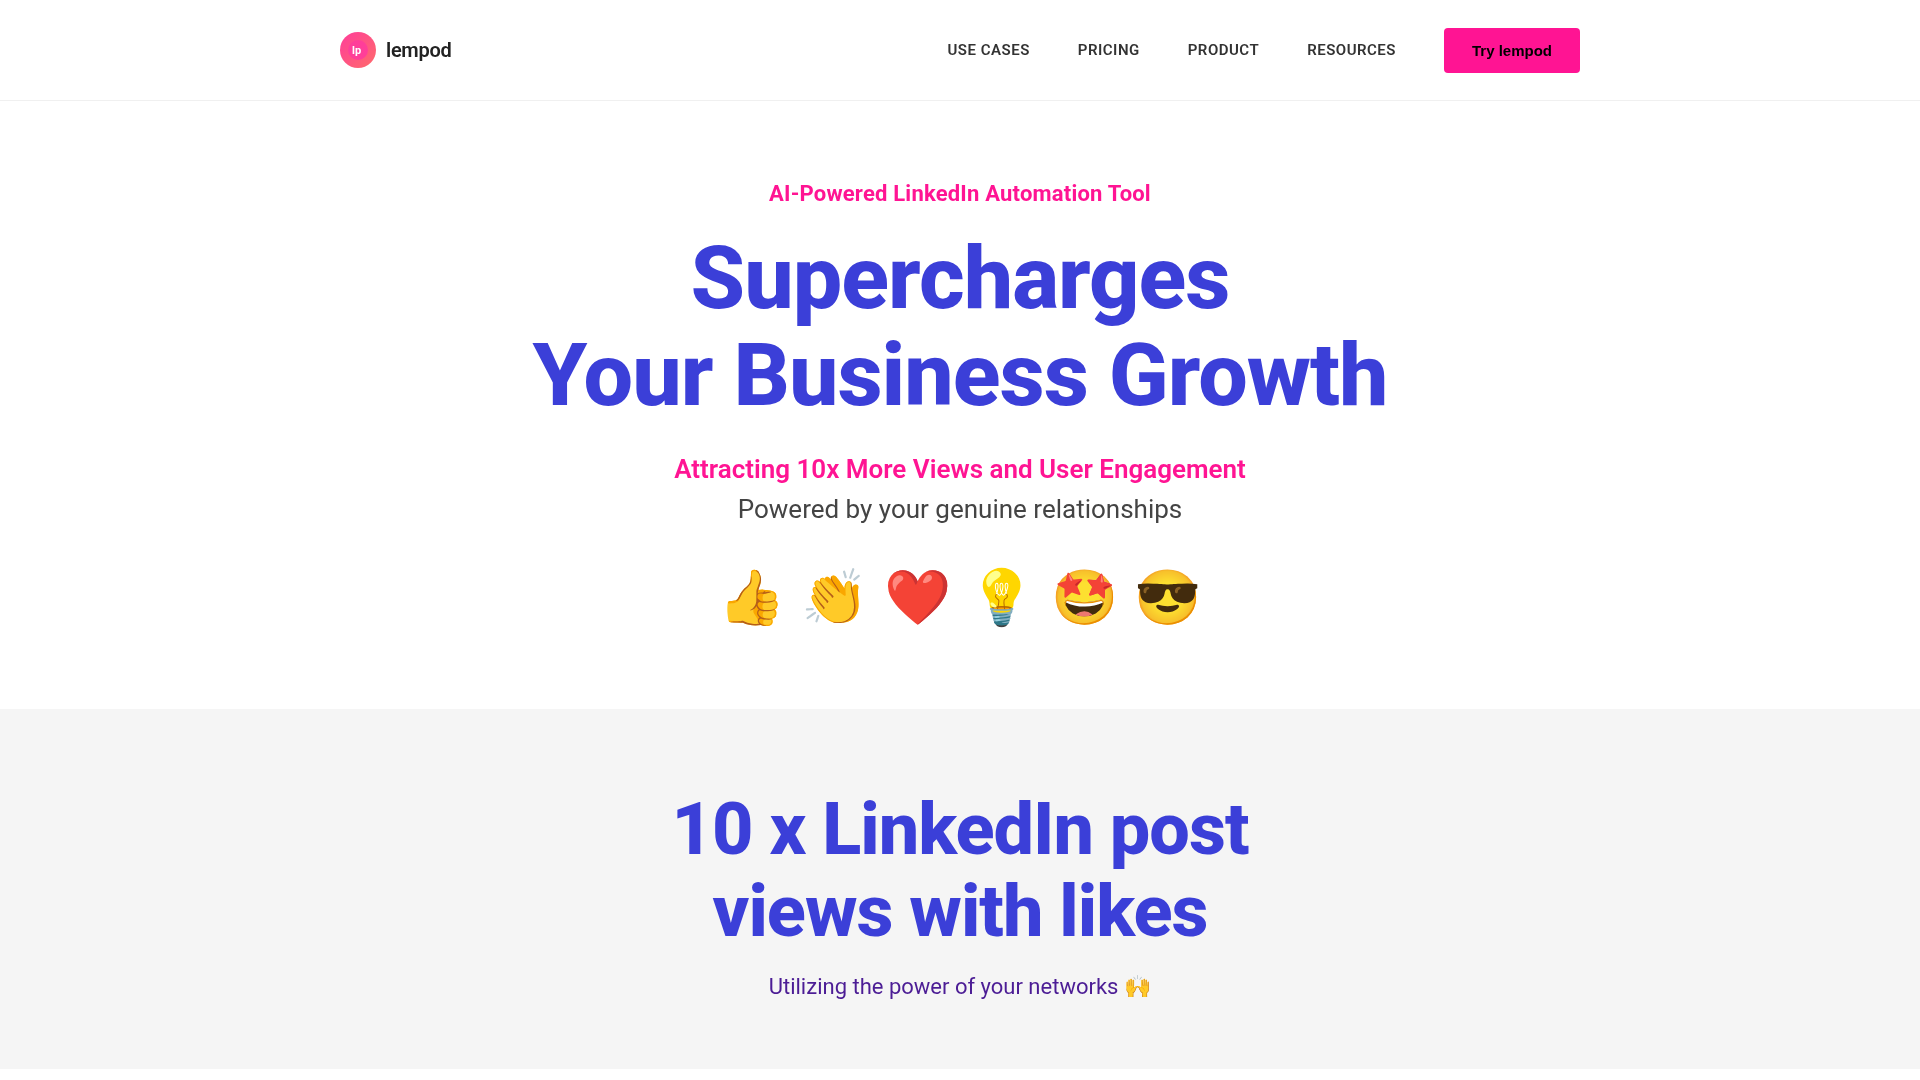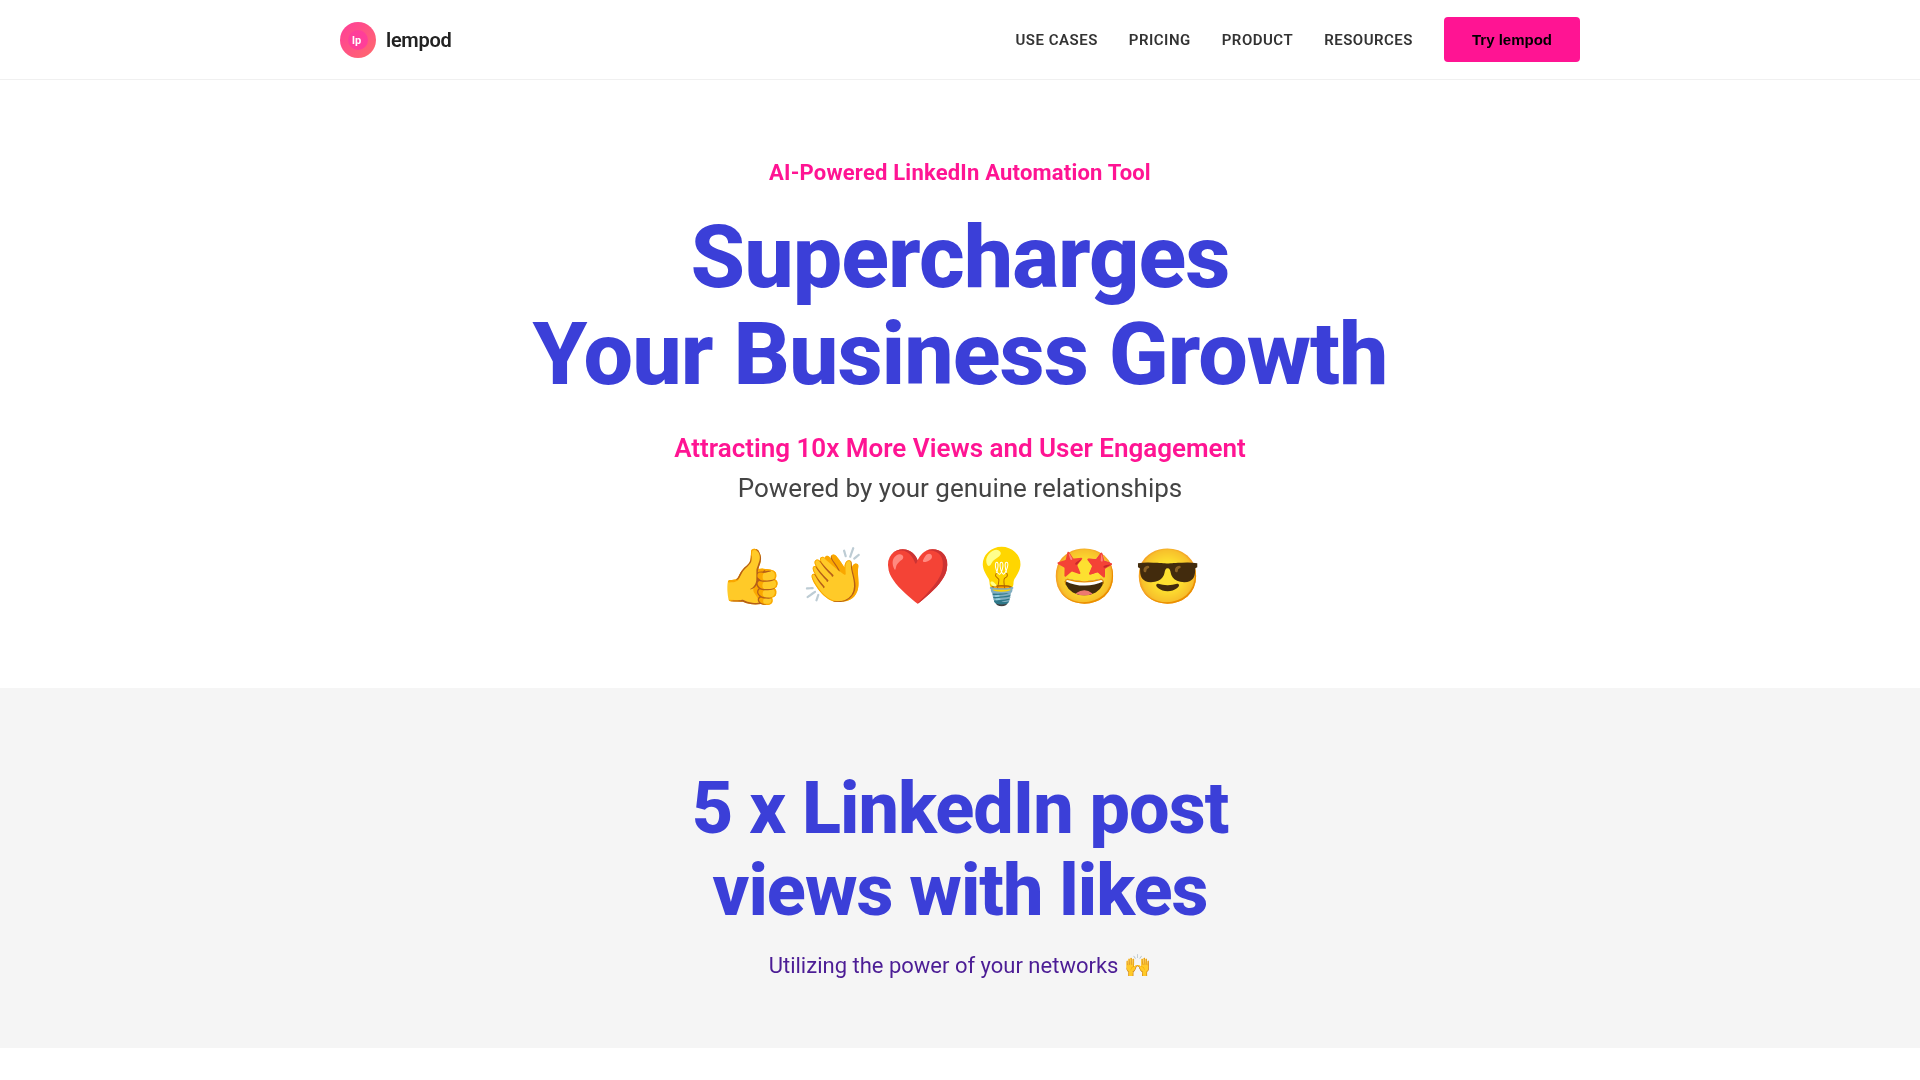--- a/index.html
+++ b/index.html
@@ -15,21 +15,21 @@
       min-height: 1080px;
       overflow-x: hidden;
     }
 
     
     header {
       display: flex;
       align-items: center;
       justify-content: space-between;
       padding: 0 340px;
-      height: 80px;
+      height: 101px;
       background: #ffffff;
       border-bottom: 1px solid #f0f0f0;
     }
 
     .logo-area {
       display: flex;
       align-items: center;
       gap: 10px;
     }
 
@@ -49,21 +49,21 @@
     .logo-text {
       font-size: 20px;
       font-weight: 600;
       color: #222;
       letter-spacing: -0.3px;
     }
 
     nav {
       display: flex;
       align-items: center;
-      gap: 31px;
+      gap: 48px;
     }
 
     .nav-link {
       font-size: 15px;
       font-weight: 600;
       color: #333;
       text-decoration: none;
       letter-spacing: 0.5px;
       cursor: pointer;
     }
@@ -197,17 +197,17 @@
     <span>👏</span>
     <span>❤️</span>
     <span>💡</span>
     <span>🤩</span>
     <span>😎</span>
   </div>
 </section>
 
 <section class="lower-section">
   <h2 class="lower-title">
-    <span>5 x LinkedIn post</span><br>
+    <span>10 x LinkedIn post</span><br>
     <span>views with likes</span>
   </h2>
   <p class="lower-subtitle">Utilizing the power of your networks 🙌</p>
 </section>
 
 </body></html>

